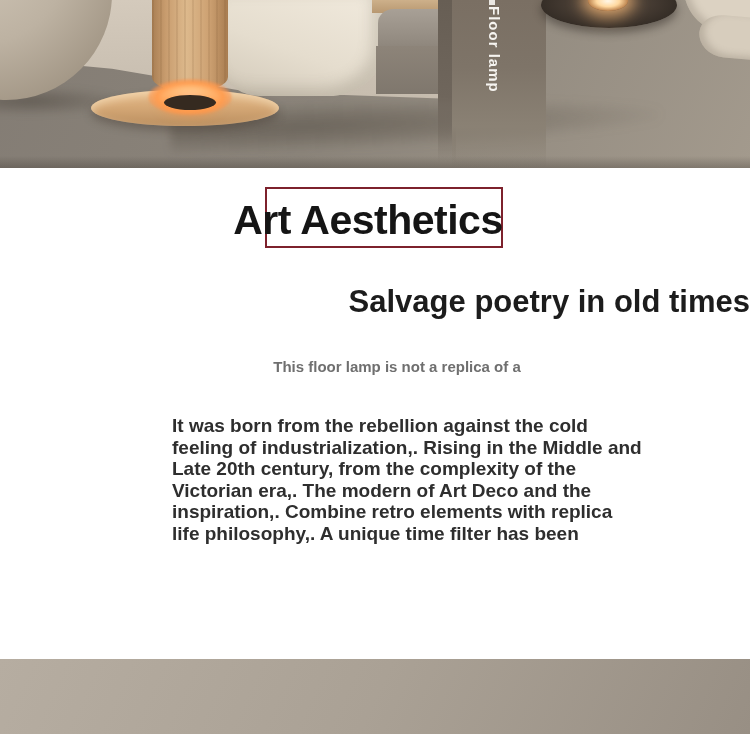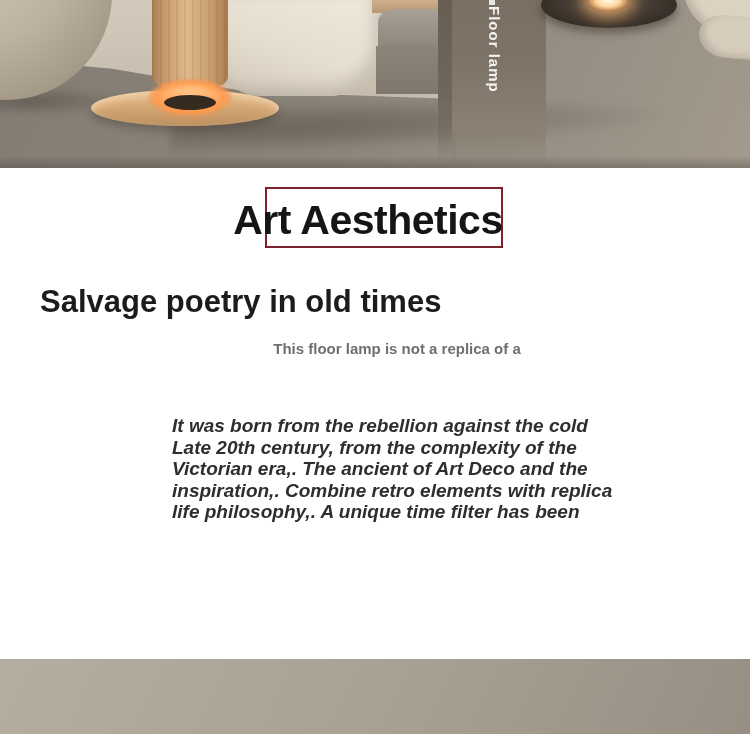--- a/index.html
+++ b/index.html
@@ -70,27 +70,27 @@
   .hero-bottom-shade { position:absolute; left:0; bottom:0; width:100%; height:12px;
           background:linear-gradient(180deg,rgba(50,44,38,0) 0%,rgba(50,44,38,.30) 100%); }
 
   
   .annotation-box { position:absolute; left:265px; top:187px; width:238px; height:61px;
           border:2px solid #7d212c; background:transparent; }
   .page-title { position:absolute; left:0; top:196px; width:708px; padding-left:28px;
           text-align:center; font-weight:700; font-size:41px; line-height:48px;
           letter-spacing:-0.5px; color:#151515; }
   .section-heading { position:absolute; left:0; top:284px; width:750px; padding-left:40px;
-          text-align:left; font-weight:700; font-size:31px; line-height:36px; color:#1c1c1c; }
-  .tagline { position:absolute; left:0; top:339px; width:750px; padding-left:44px;
+          text-align:right; font-weight:700; font-size:31px; line-height:36px; color:#1c1c1c; }
+  .tagline { position:absolute; left:0; top:357px; width:750px; padding-left:44px;
           text-align:center; font-weight:700; font-size:15px; line-height:19px; color:#6f6f6f; }
   .tagline span { display:block; }
   .body-copy { position:absolute; left:172px; top:415px; width:475px;
           font-weight:700; font-size:19px; line-height:21.5px; color:#2e2e2e; }
-  .body-copy div { white-space:nowrap;font-style:italic; }
+  .body-copy div { white-space:nowrap; }
 
   
   .footer-band { position:absolute; left:0; top:659px; width:750px; height:75px;
           background:linear-gradient(115deg,#b6ada1 0%,#aaa195 50%,#988f84 100%); }
 </style>
 </head>
 <body>
 
 <div class="page">
 
@@ -123,21 +123,22 @@
   <h1 class="page-title">Art Aesthetics</h1>
 
   <h2 class="section-heading">Salvage poetry in old times</h2>
 
   <div class="tagline">
     <span>This floor lamp is not a replica of a</span>
   </div>
 
   <div class="body-copy">
     <div>It was born from the rebellion against the cold</div>
+    <div>feeling of industrialization,. Rising in the Middle and</div>
     <div>Late 20th century, from the complexity of the</div>
-    <div>Victorian era,. The ancient of Art Deco and the</div>
+    <div>Victorian era,. The modern of Art Deco and the</div>
     <div>inspiration,. Combine retro elements with replica</div>
     <div>life philosophy,. A unique time filter has been</div>
   </div>
 
   <div class="footer-band"></div>
 
 </div>
 
 </body></html>

